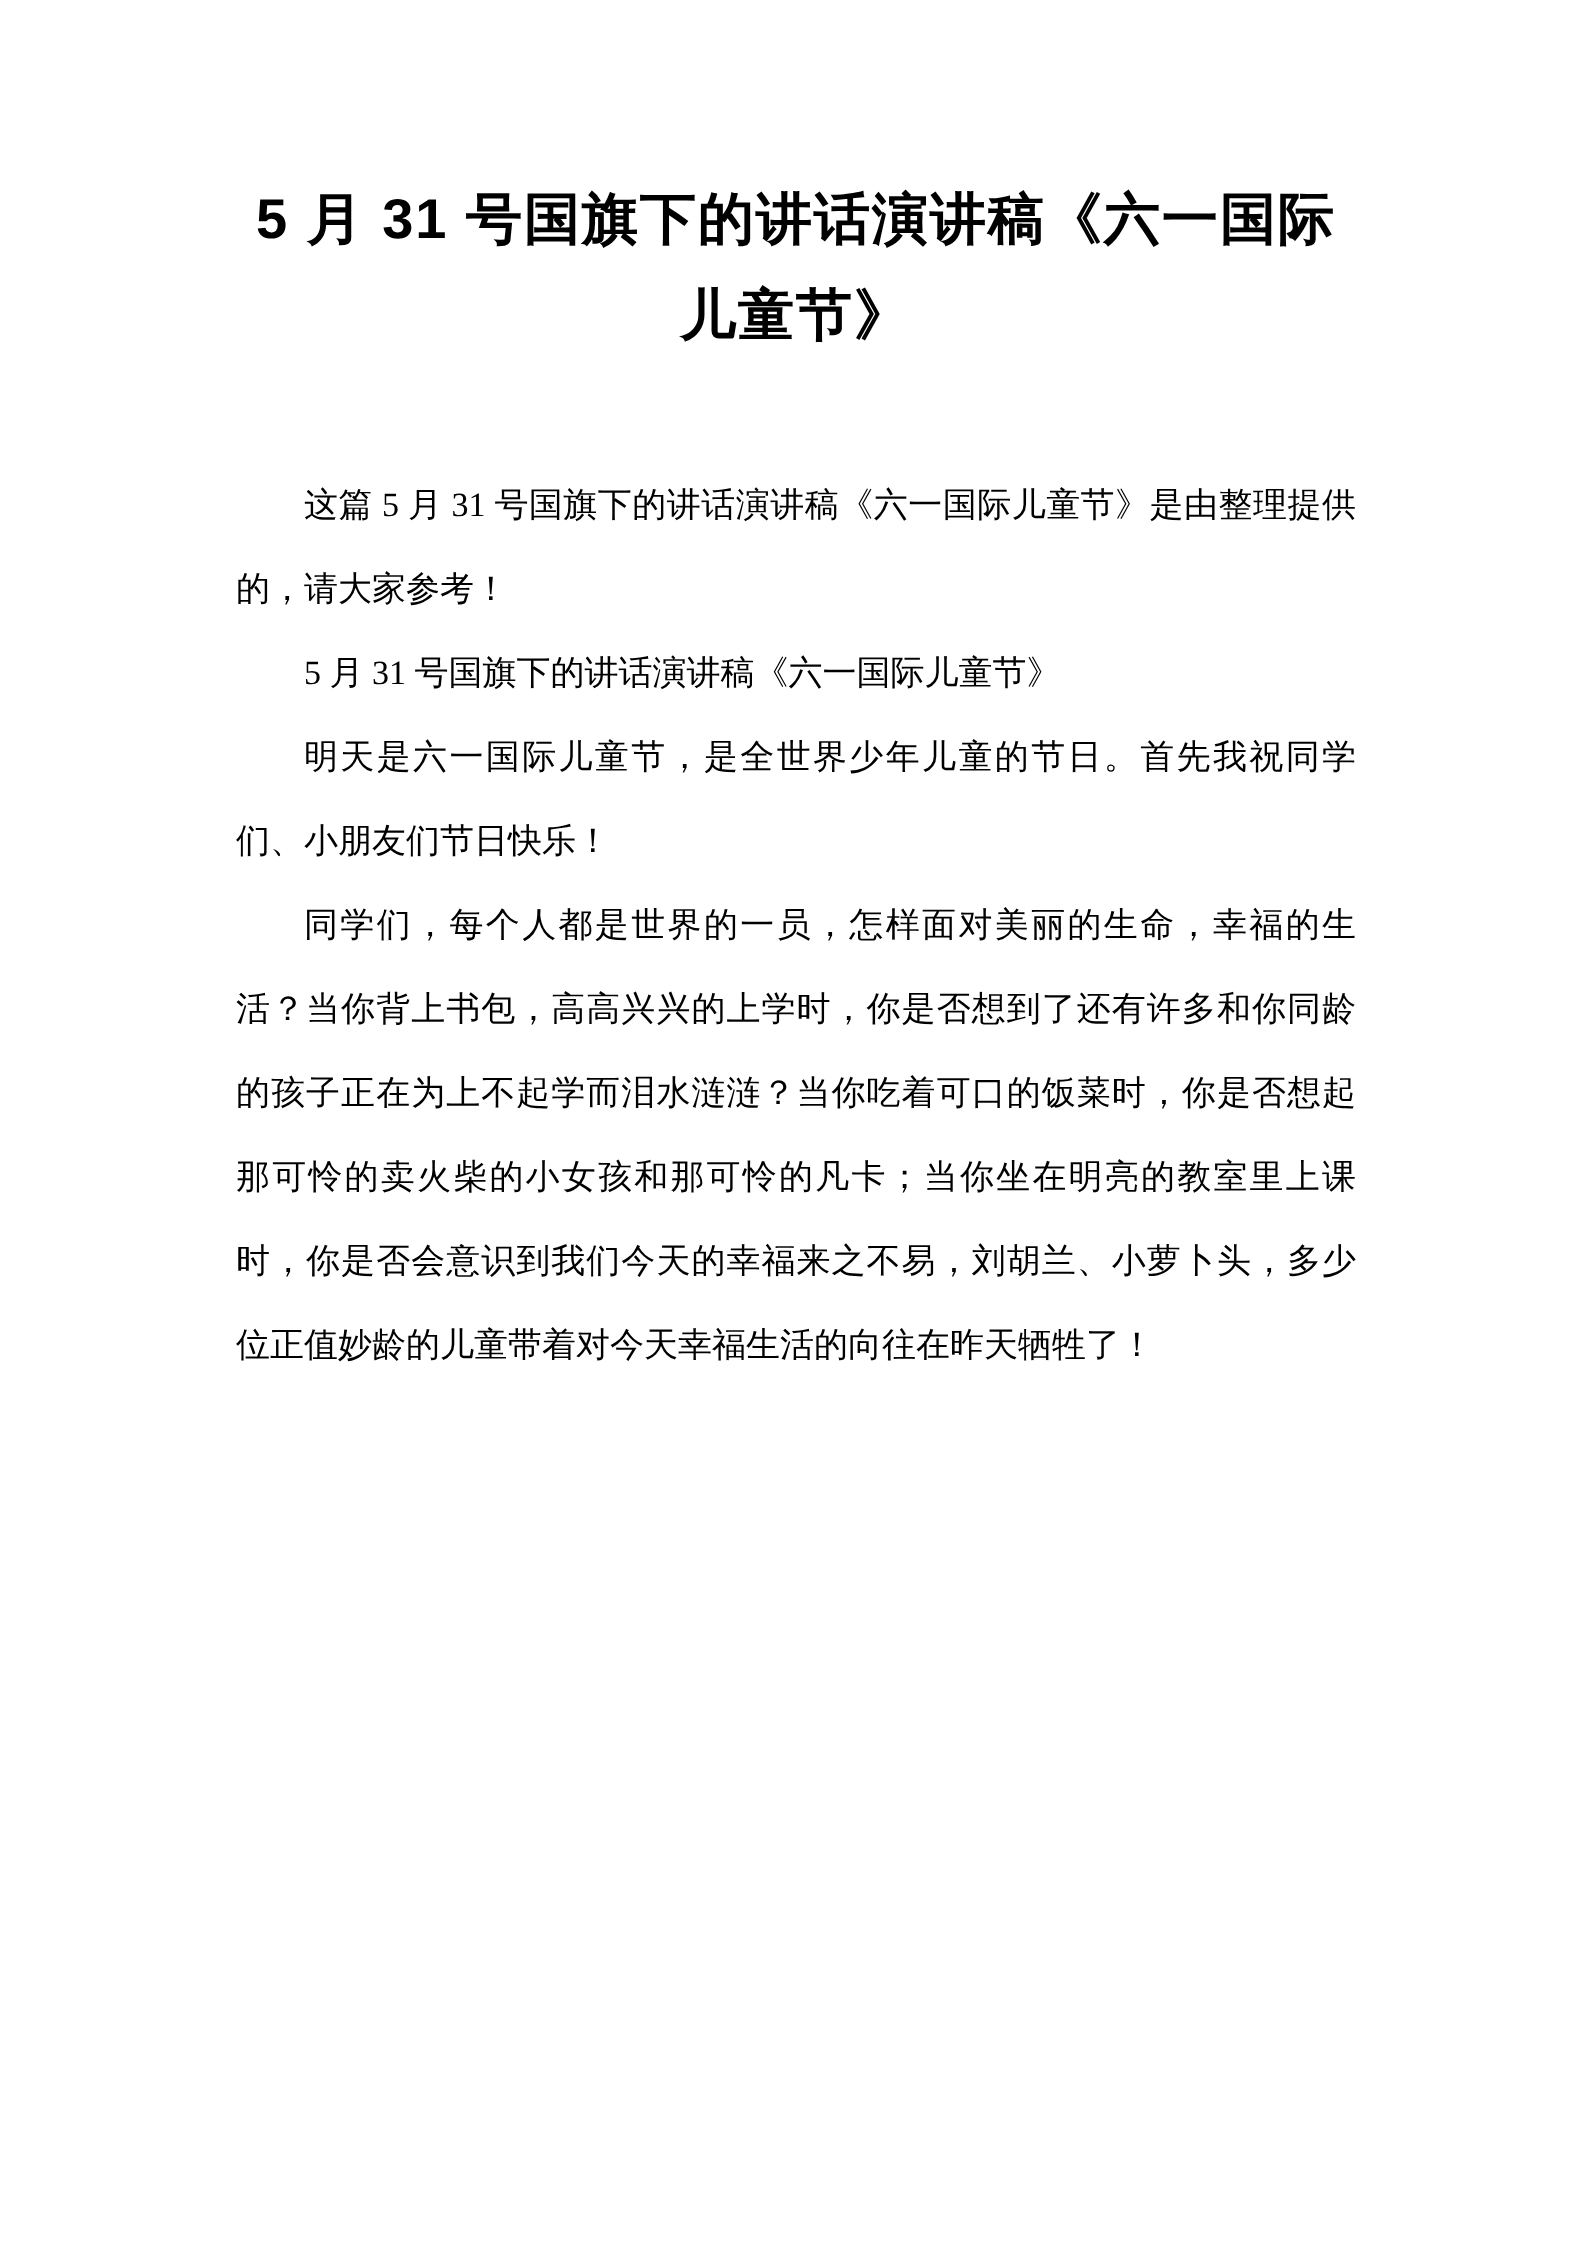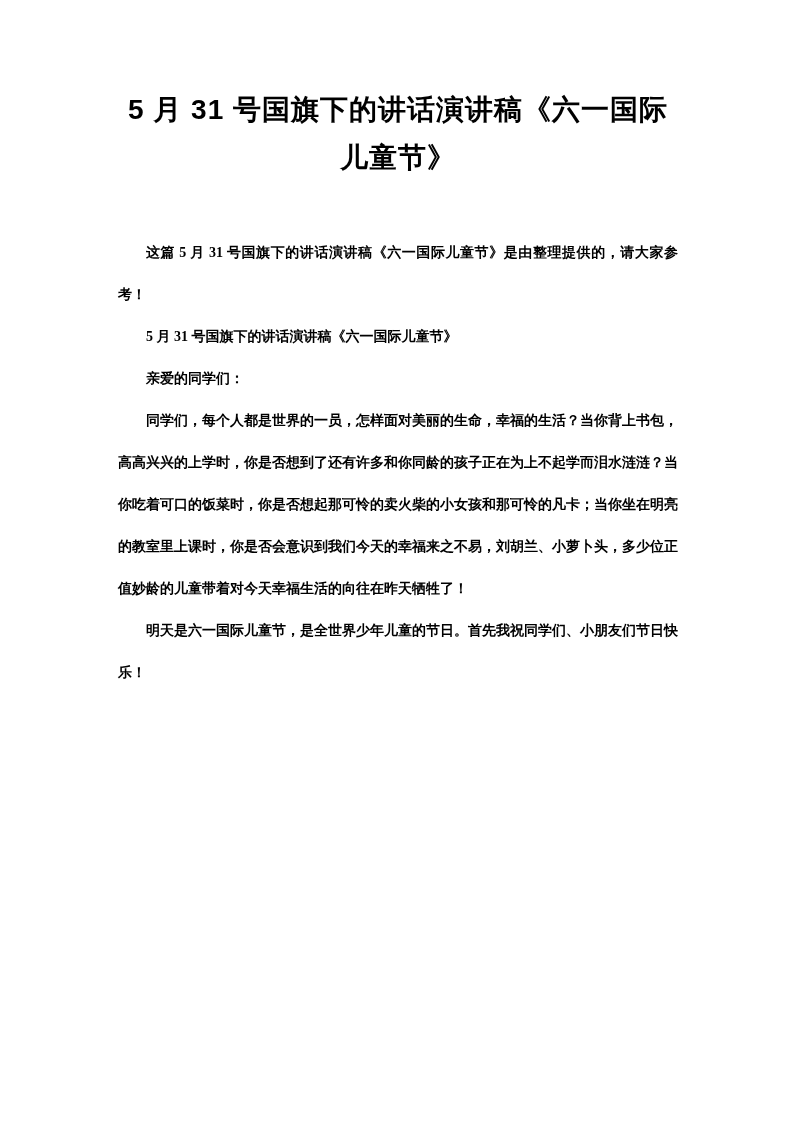--- a/index.html
+++ b/index.html
@@ -28,37 +28,35 @@
     line-height: 48px;
     text-align: center;
     letter-spacing: 1px;
     color: #000000;
   }
   .doc-body {
     position: absolute;
     left: 118px;
     top: 232px;
     width: 560px;
-    font-size: 14px;
+    font-size: 17px;
     line-height: 42px;
     text-align: justify;
     color: #000000;
-    font-weight: bold;
   }
   .doc-paragraph {
     margin: 0;
     padding: 0;
     text-indent: 2em;
   }
 </style>
 </head>
 <body>
 
 <div class="page">
   <h1 class="doc-title">5 月 31 号国旗下的讲话演讲稿《六一国际儿童节》</h1>
   <div class="doc-body">
       <p class="doc-paragraph">这篇 5 月 31 号国旗下的讲话演讲稿《六一国际儿童节》是由整理提供的，请大家参考！</p>
       <p class="doc-paragraph">5 月 31 号国旗下的讲话演讲稿《六一国际儿童节》</p>
-      <p class="doc-paragraph">亲爱的同学们：</p>
+      <p class="doc-paragraph">明天是六一国际儿童节，是全世界少年儿童的节日。首先我祝同学们、小朋友们节日快乐！</p>
       <p class="doc-paragraph">同学们，每个人都是世界的一员，怎样面对美丽的生命，幸福的生活？当你背上书包，高高兴兴的上学时，你是否想到了还有许多和你同龄的孩子正在为上不起学而泪水涟涟？当你吃着可口的饭菜时，你是否想起那可怜的卖火柴的小女孩和那可怜的凡卡；当你坐在明亮的教室里上课时，你是否会意识到我们今天的幸福来之不易，刘胡兰、小萝卜头，多少位正值妙龄的儿童带着对今天幸福生活的向往在昨天牺牲了！</p>
-      <p class="doc-paragraph">明天是六一国际儿童节，是全世界少年儿童的节日。首先我祝同学们、小朋友们节日快乐！</p>
     </div>
 </div>
 
 </body></html>

